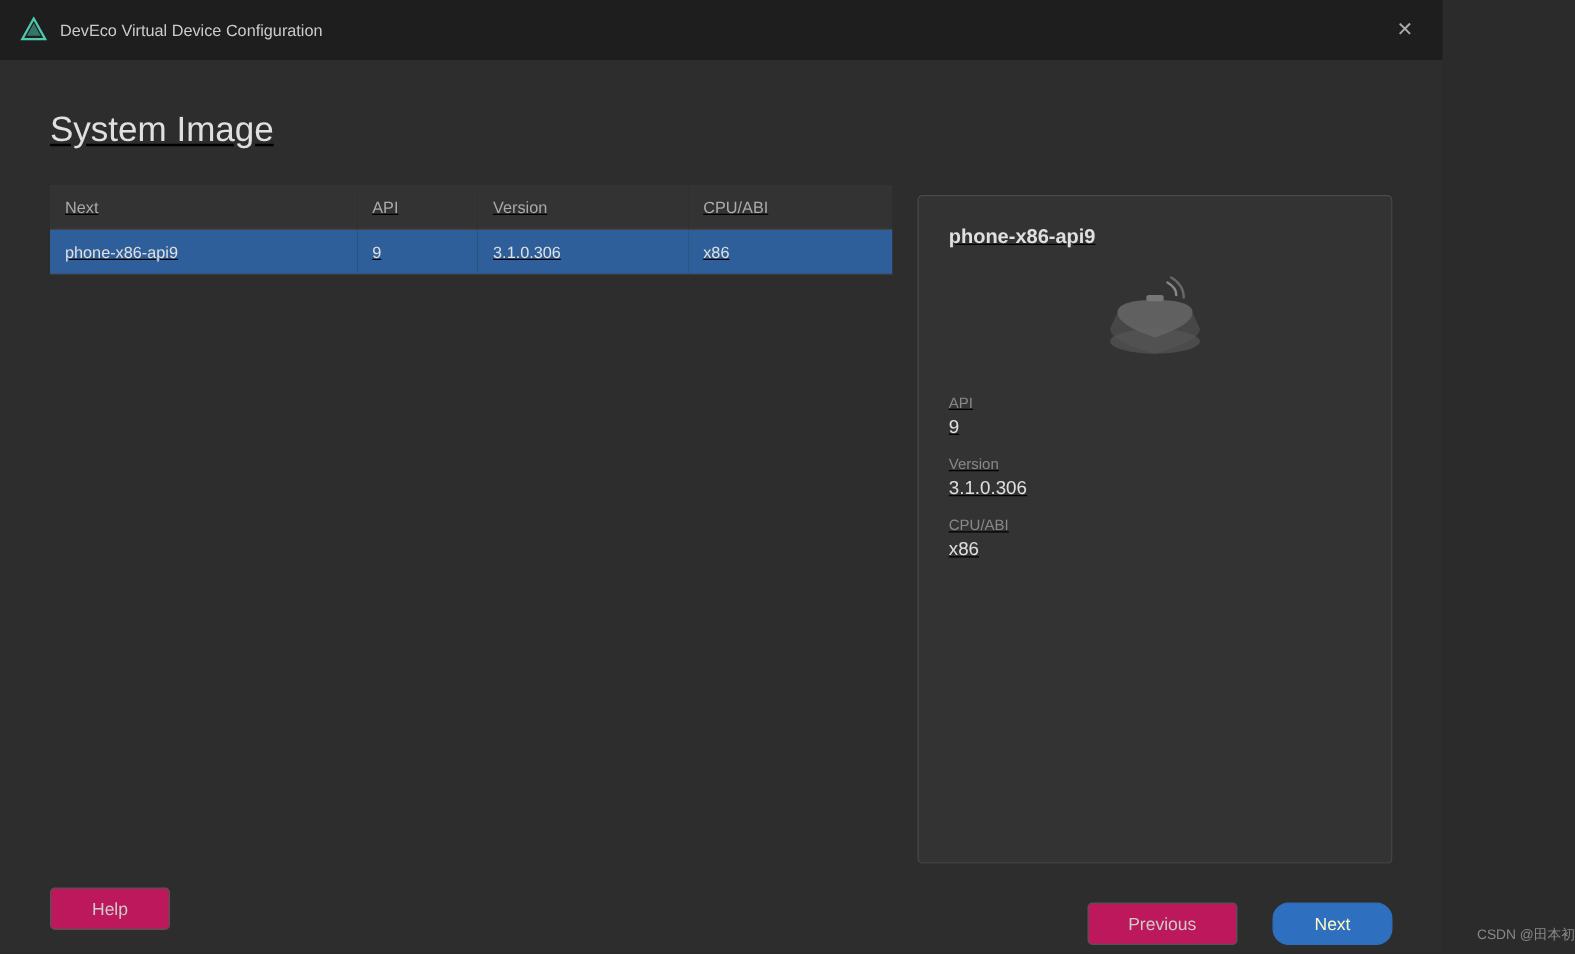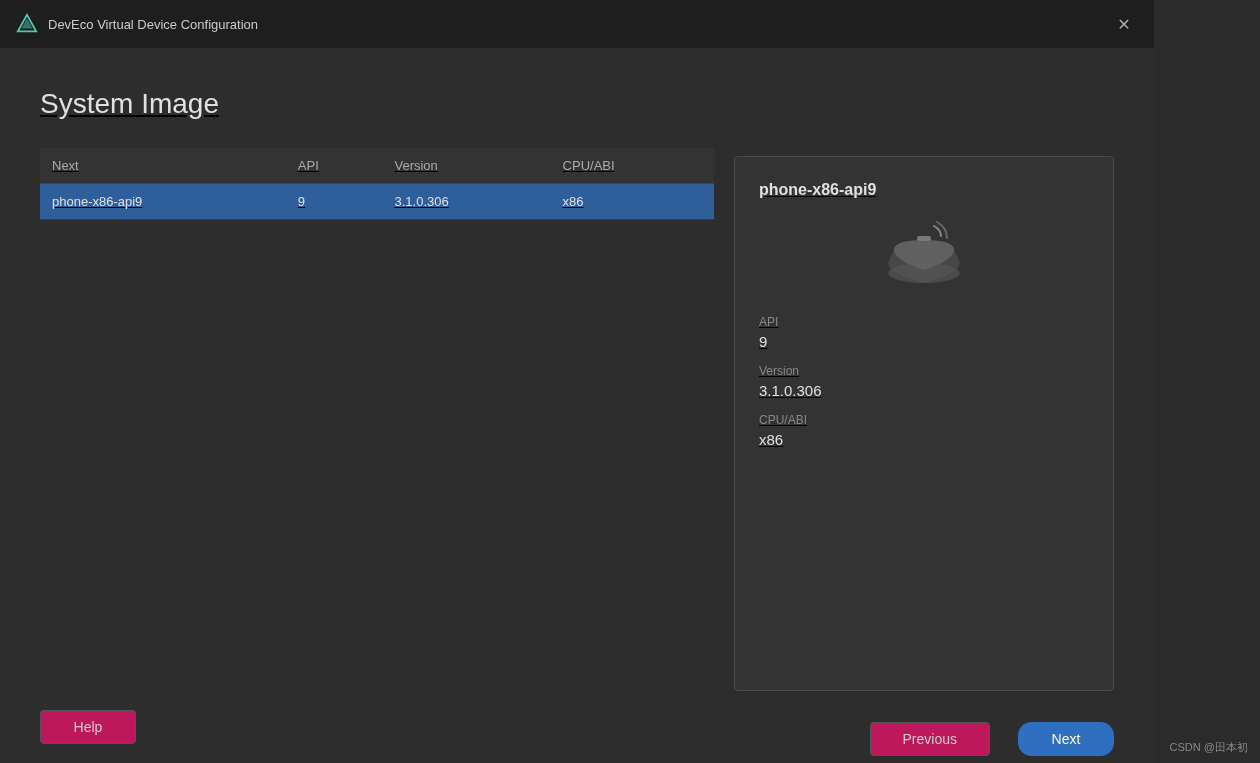--- a/index.html
+++ b/index.html
@@ -208,21 +208,21 @@
     .btn-primary {
       background: #2e6fc0;
       color: #fef9c3;
       border-color: #2e6fc0;
       border-radius: 13px;
     }
 
     .watermark {
       position: absolute;
       bottom: 8px;
-      right: 12px;
+      right: 0;
       color: #888;
       font-size: 11px;
     }
   </style>
 </head>
 <body>
 
 <div class="window">
 
   <div class="titlebar">

